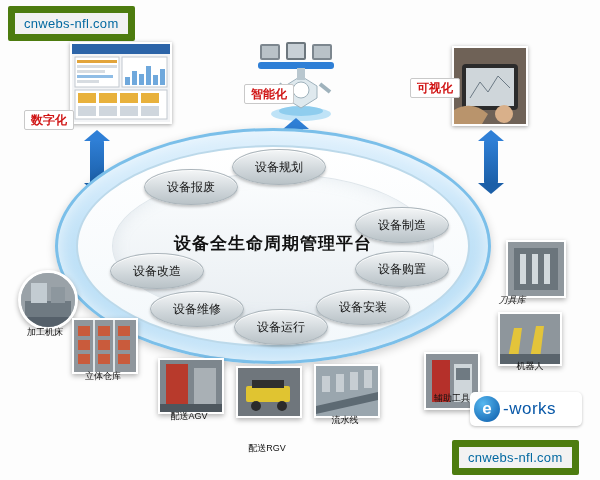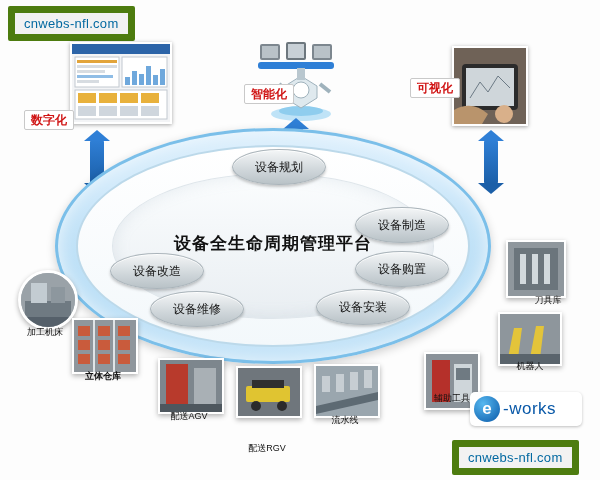--- a/index.html
+++ b/index.html
@@ -223,25 +223,27 @@
   <div class="arrow-v" style="left:484px;top:140px;height:44px;"></div>
 
   <div id="ring-outer">
     <div id="ring-mid">
       <div id="ring-inner"></div>
     </div>
 
     <div id="platform-title">设备全生命周期管理平台</div>
 
     <div class="pill" style="left:174px;top:18px;width:92px;height:34px;">设备规划</div>
+    <div class="pill" style="left:86px;top:38px;width:92px;height:34px;">设备报废</div>
     <div class="pill" style="left:297px;top:76px;width:92px;height:34px;">设备制造</div>
     <div class="pill" style="left:297px;top:120px;width:92px;height:34px;">设备购置</div>
     <div class="pill" style="left:52px;top:122px;width:92px;height:34px;">设备改造</div>
     <div class="pill" style="left:92px;top:160px;width:92px;height:34px;">设备维修</div>
     <div class="pill" style="left:258px;top:158px;width:92px;height:34px;">设备安装</div>
+    <div class="pill" style="left:176px;top:178px;width:92px;height:34px;">设备运行</div>
   </div>
 
   <div class="node" style="left:18px;top:270px;">
     <svg width="54" height="54" viewBox="0 0 54 54">
         <rect width="54" height="54" fill="#9aa2a8"></rect>
         <rect x="4" y="28" width="46" height="20" fill="#6f7a82"></rect>
         <rect x="10" y="10" width="16" height="20" fill="#c3ccd2"></rect>
         <rect x="30" y="14" width="14" height="16" fill="#8d979e"></rect>
         <rect x="0" y="44" width="54" height="10" fill="#55606a"></rect>
       </svg>
@@ -261,21 +263,21 @@
           <rect x="44" y="6" width="12" height="10"></rect>
           <rect x="44" y="20" width="12" height="10"></rect>
           <rect x="44" y="34" width="12" height="10"></rect>
         </g>
         <g stroke="#dfe4e7" stroke-width="2">
           <path d="M20 0 V52"></path>
           <path d="M40 0 V52"></path>
         </g>
       </svg>
   </div>
-  <div class="node-label" style="left:67px;top:372px;font-weight:bold;">立体仓库</div>
+  <div class="node-label" style="left:67px;top:372px;">立体仓库</div>
 
   <div class="sq" style="left:158px;top:358px;width:62px;height:52px;">
     <svg width="62" height="52" viewBox="0 0 62 52">
         <rect width="62" height="52" fill="#7d868d"></rect>
         <rect x="6" y="4" width="22" height="42" fill="#b83a2c"></rect>
         <rect x="34" y="8" width="22" height="38" fill="#a7ada f"></rect>
         <rect x="34" y="8" width="22" height="38" fill="#a9b0b5"></rect>
         <rect x="0" y="44" width="62" height="8" fill="#4e575e"></rect>
       </svg>
   </div>
@@ -332,20 +334,20 @@
     <svg width="56" height="54" viewBox="0 0 56 54">
         <rect width="56" height="54" fill="#8f979d"></rect>
         <rect x="6" y="6" width="44" height="42" fill="#6b757c"></rect>
         <g fill="#d2d9dd">
           <rect x="12" y="12" width="6" height="30"></rect>
           <rect x="24" y="12" width="6" height="30"></rect>
           <rect x="36" y="12" width="6" height="30"></rect>
         </g>
       </svg>
   </div>
-  <div class="node-label" style="left:512px;top:296px;">刀具库</div>
+  <div class="node-label" style="left:476px;top:296px;font-style:italic;">刀具库</div>
 
   <div id="logo">
     <div class="e">e</div>
     <div class="txt">-works</div>
   </div>
 
 </div>
 
 </body></html>

